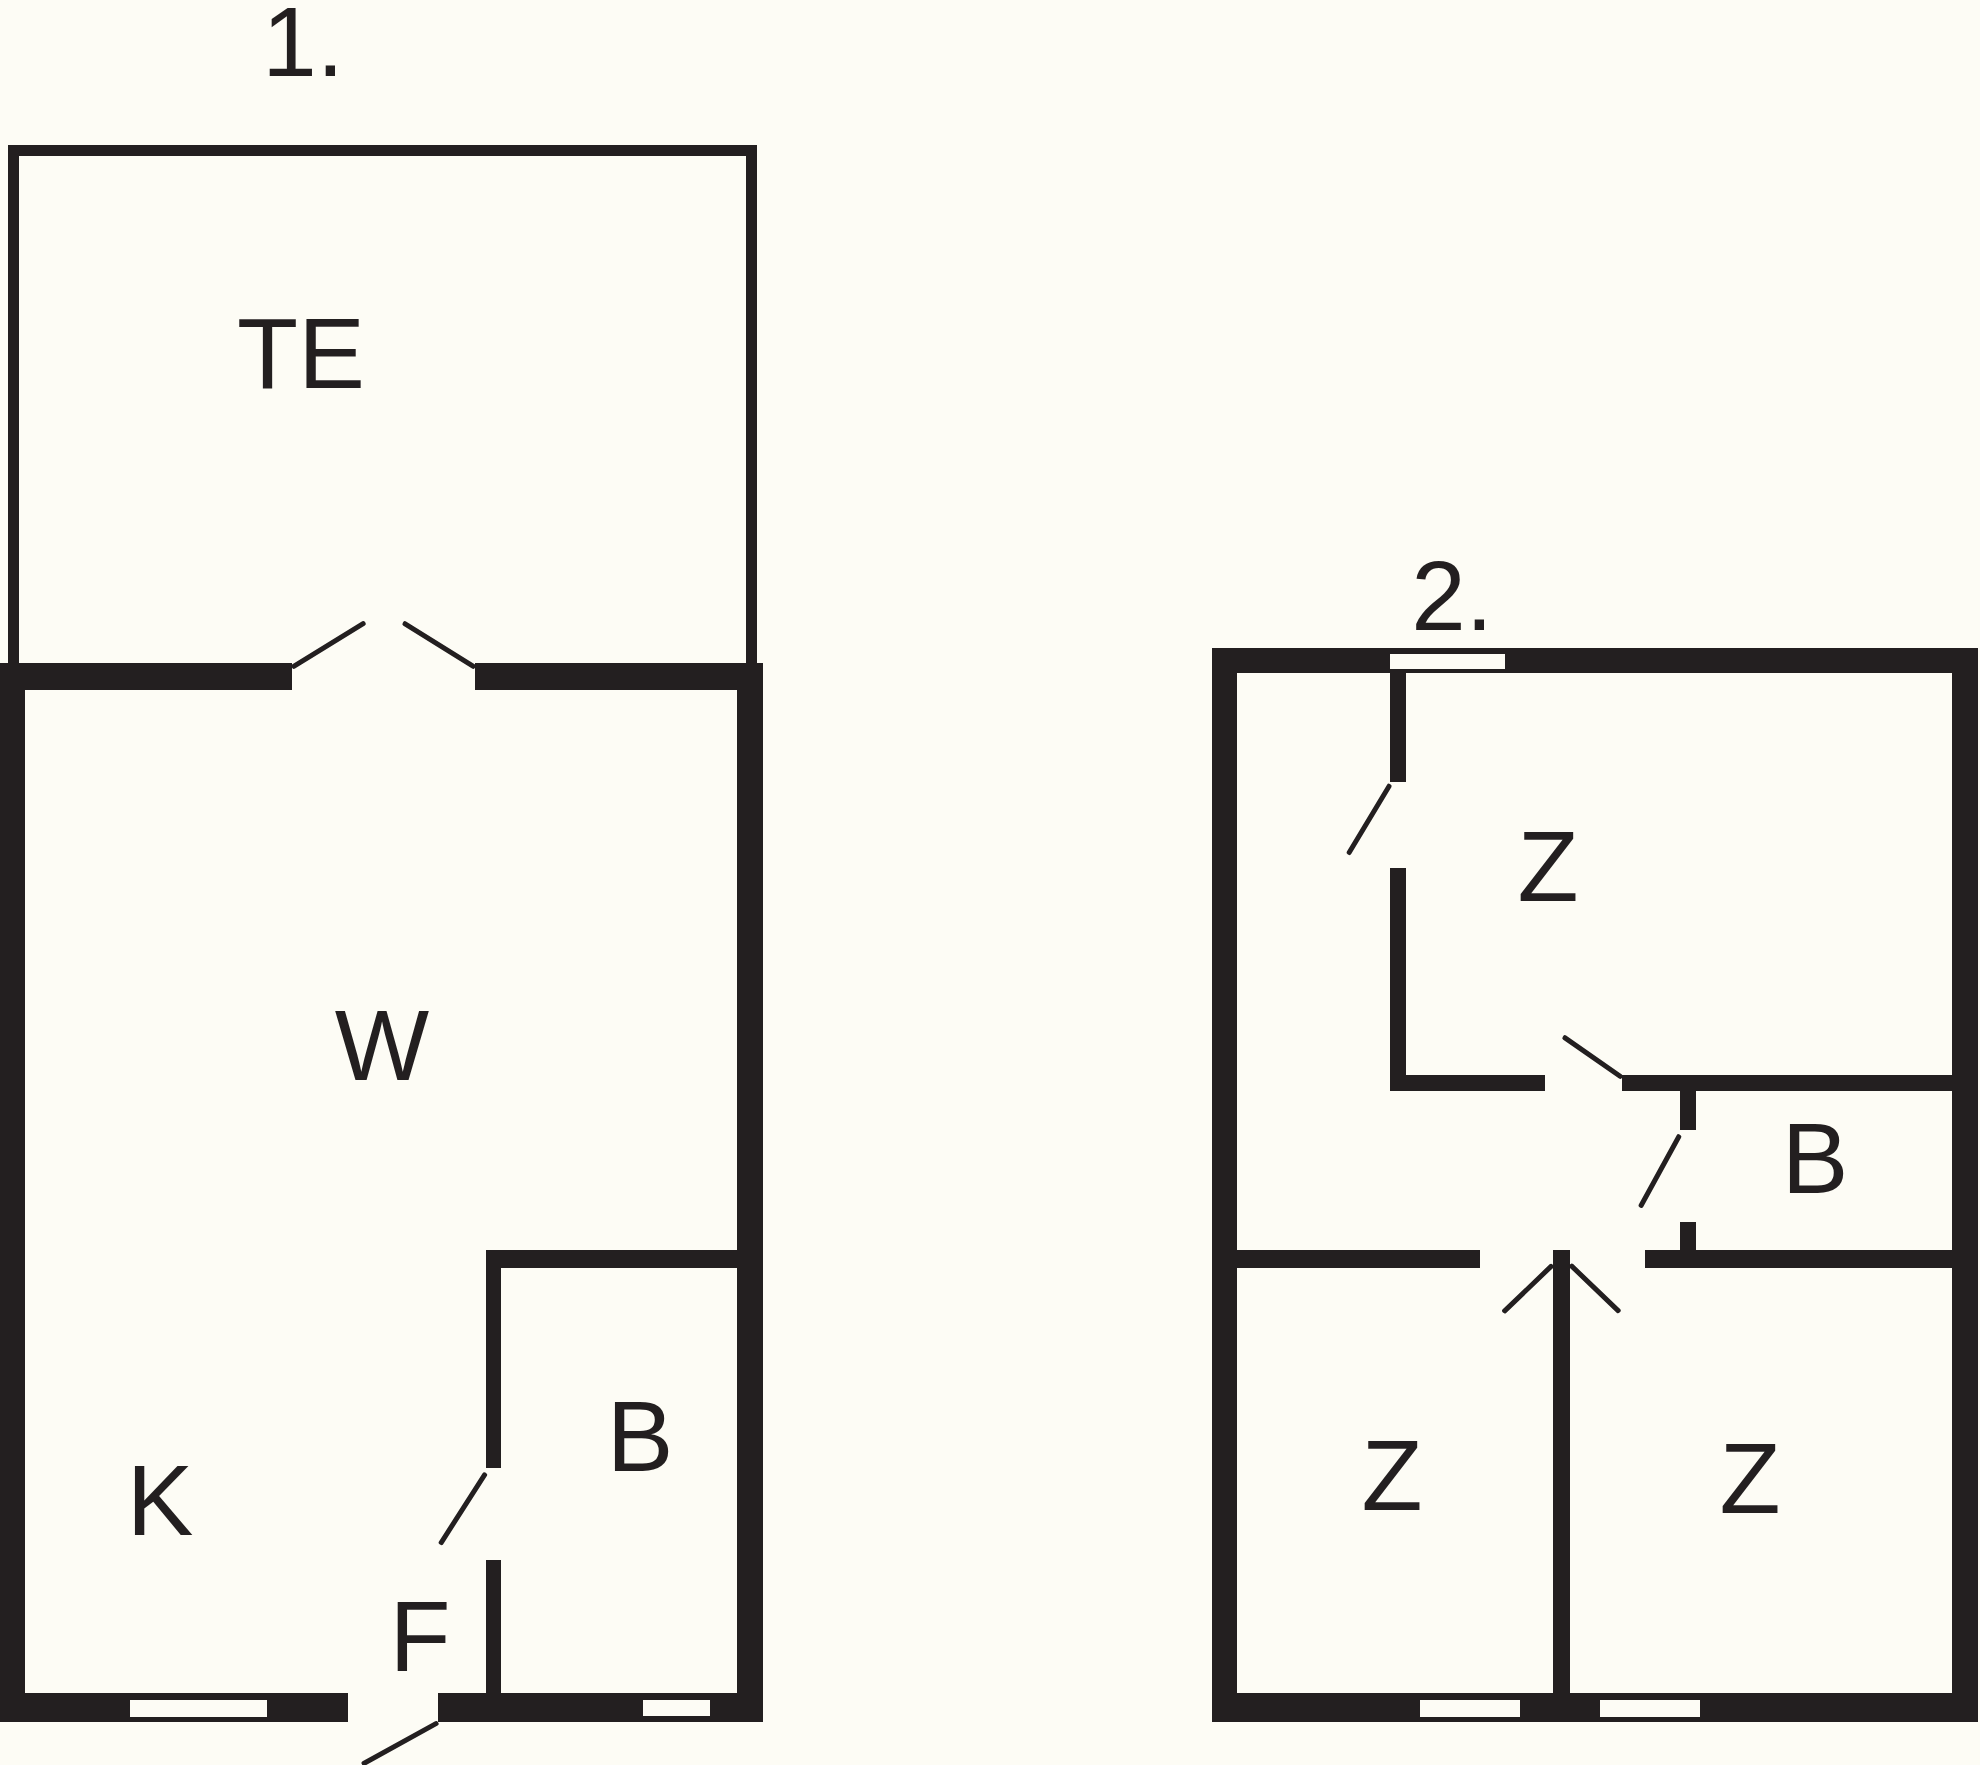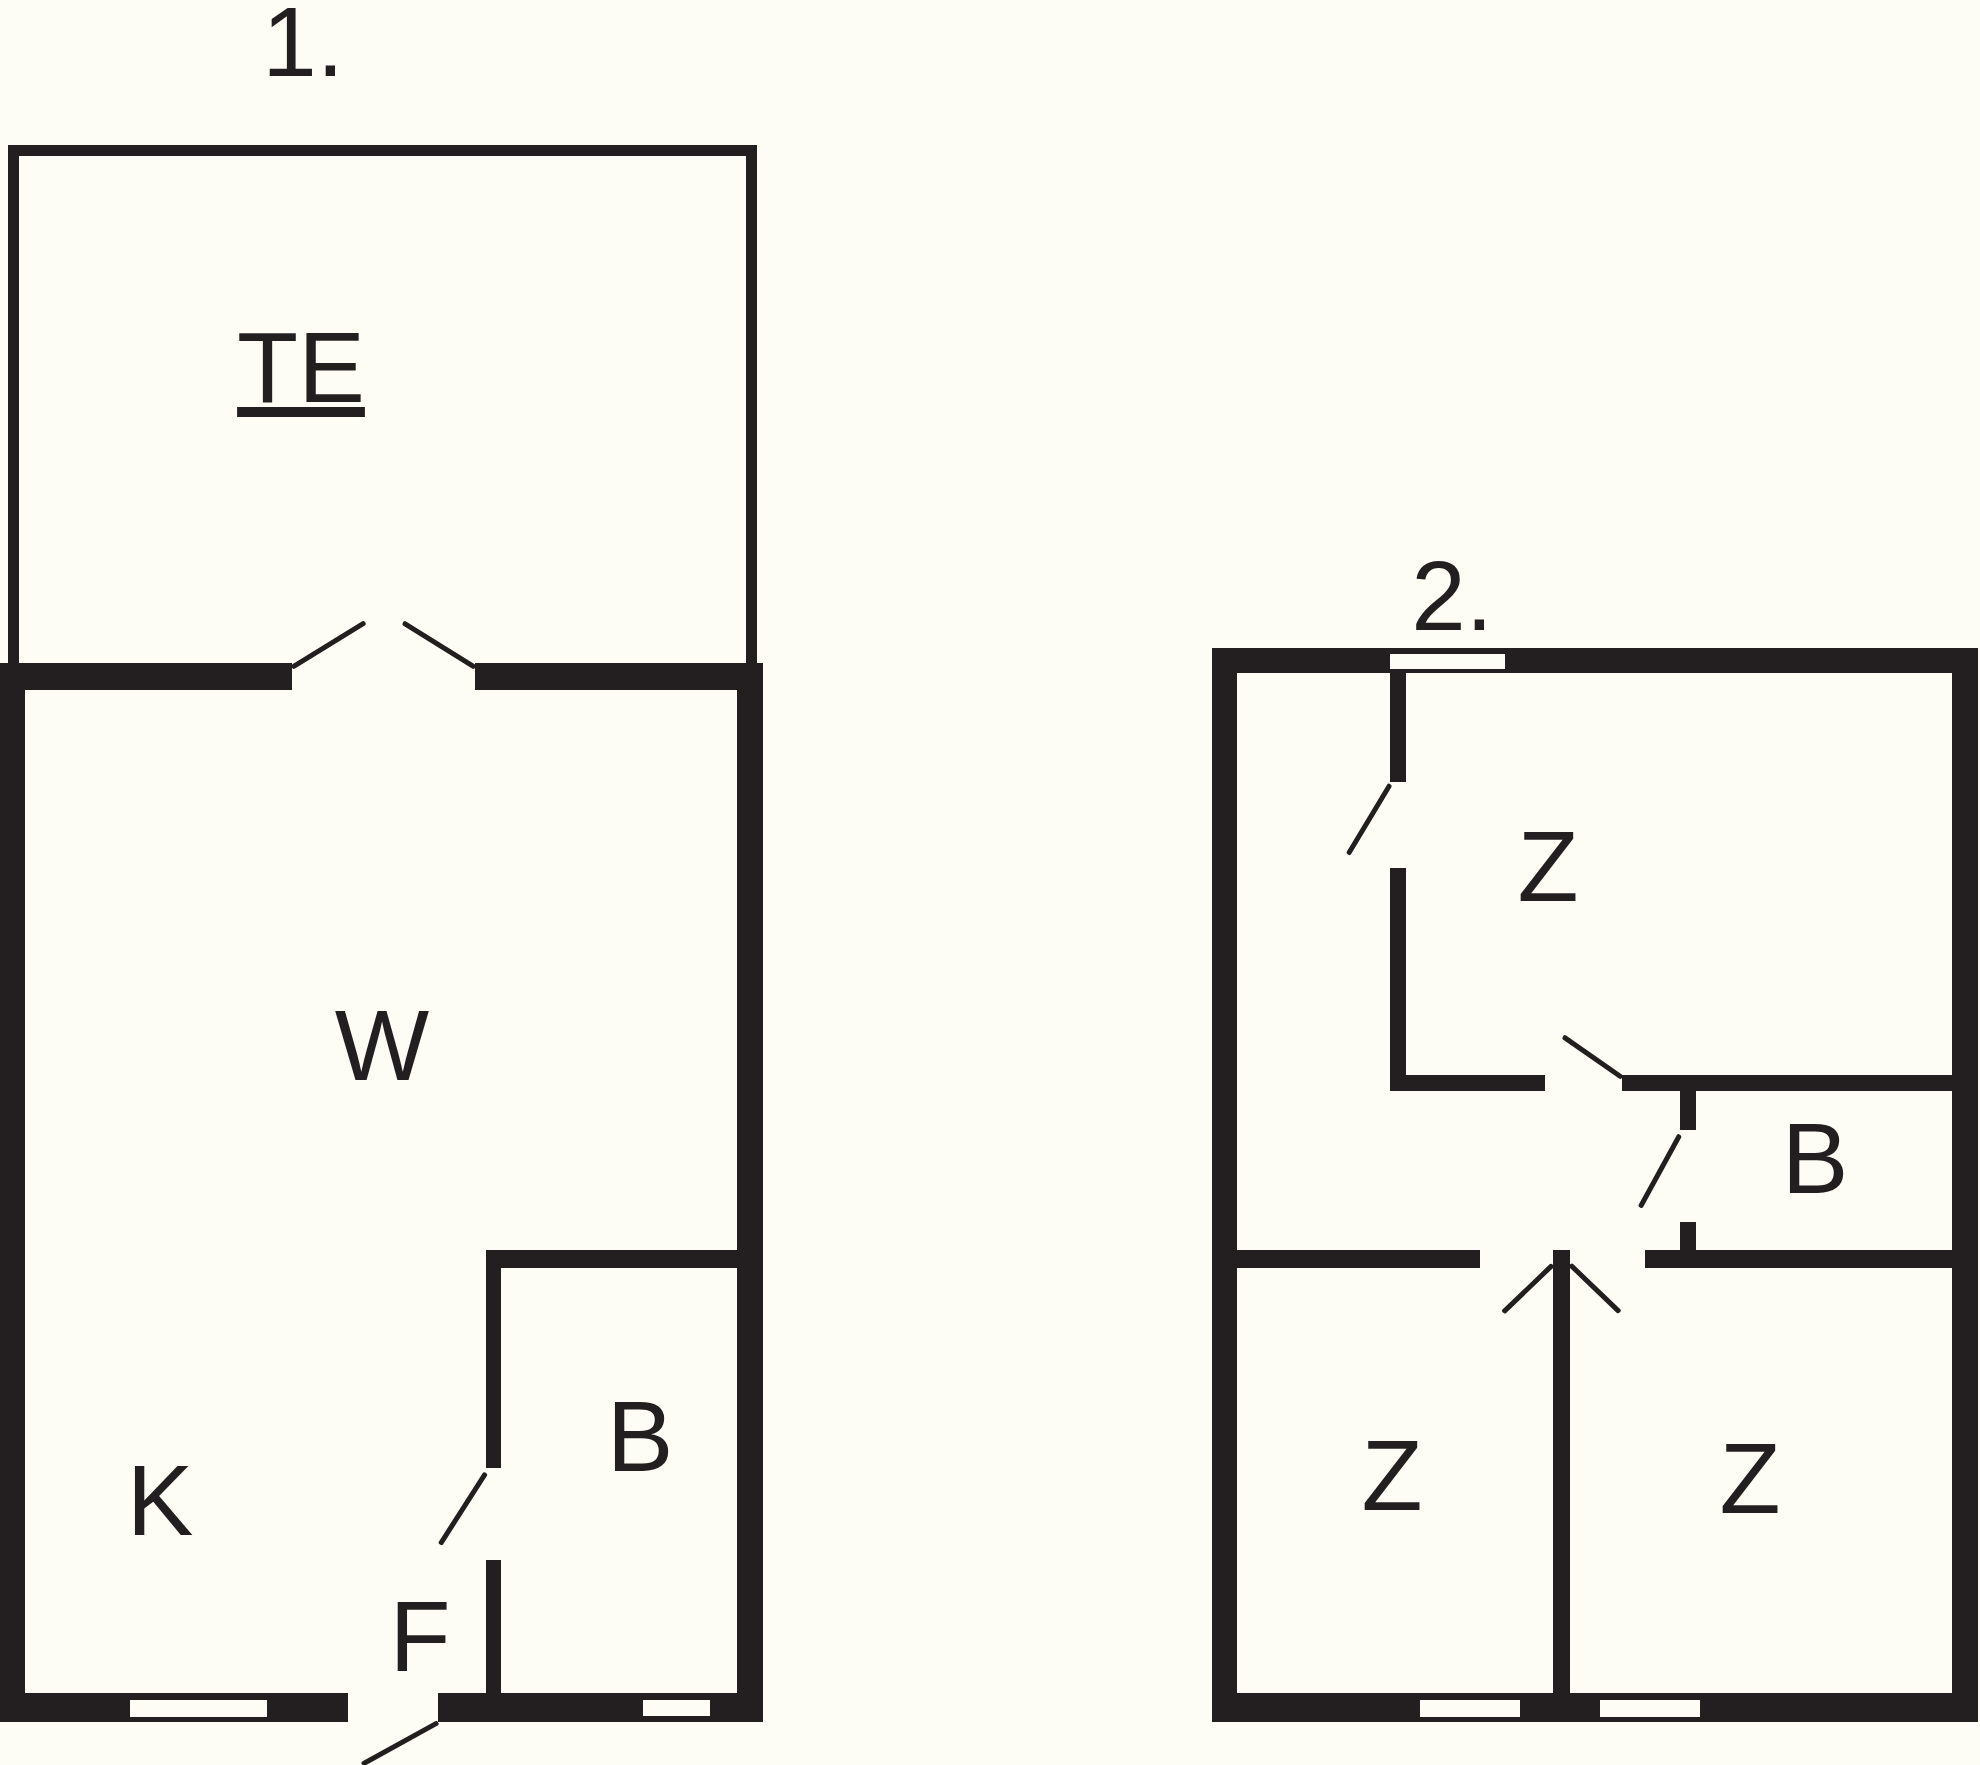--- a/index.html
+++ b/index.html
@@ -55,21 +55,21 @@
     <div class="swing" style="left:403px;top:620px;width:85px;transform:rotate(32deg);"></div>
 
     <div class="wall" style="left:486px;top:1250px;width:251px;height:18px;"></div>
     <div class="wall" style="left:486px;top:1250px;width:15px;height:218px;"></div>
     <div class="wall" style="left:486px;top:1560px;width:15px;height:133px;"></div>
 
     <div class="swing" style="left:440px;top:1542px;width:85px;transform:rotate(-57.4deg);"></div>
 
     <div class="swing" style="left:362px;top:1762px;width:87px;transform:rotate(-28.9deg);"></div>
 
-    <div class="room-label" style="left:301px;top:367px;text-decoration:underline;">TE</div>
+    <div class="room-label" style="left:301px;top:353px;">TE</div>
     <div class="room-label" style="left:382px;top:1045px;">W</div>
     <div class="room-label" style="left:160px;top:1500px;">K</div>
     <div class="room-label" style="left:420px;top:1636px;">F</div>
     <div class="room-label" style="left:640px;top:1436px;">B</div>
   </div>
 
   <div>
 
     <div class="plan-number" style="left:1452px;top:596px;">2.</div>
 

